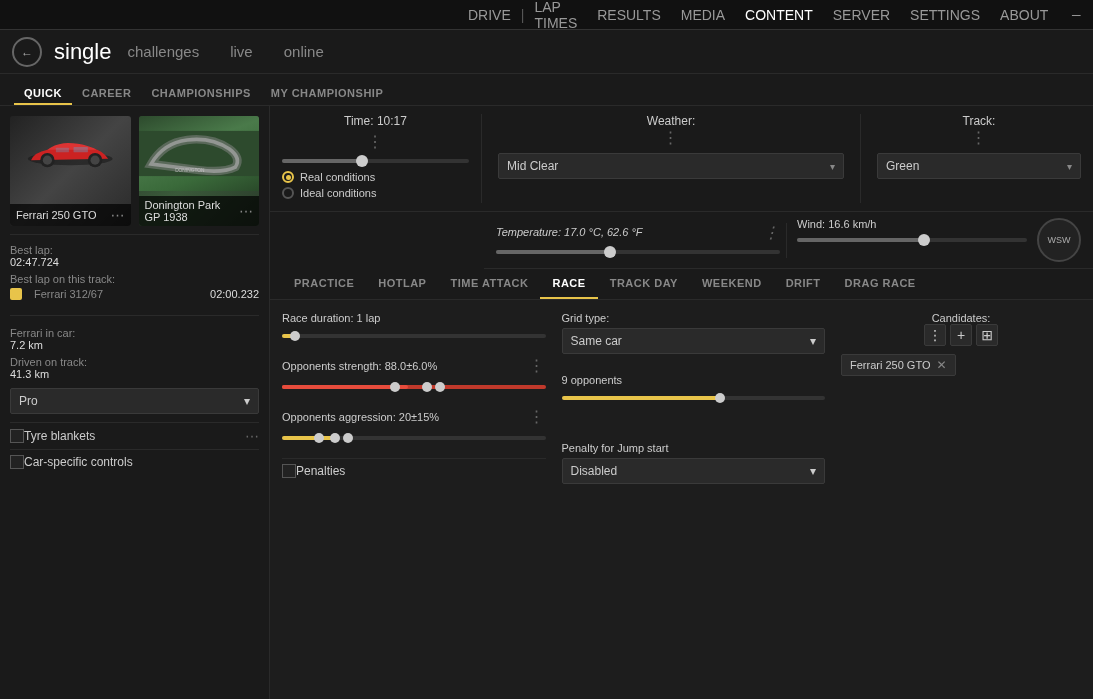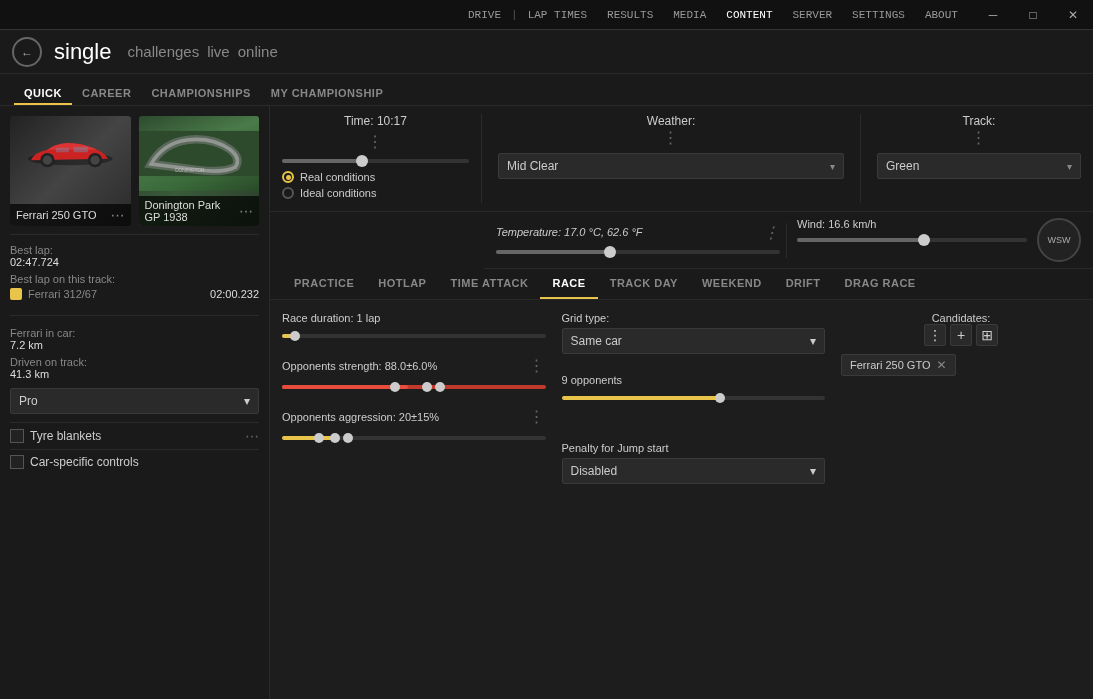--- a/index.html
+++ b/index.html
@@ -24,24 +24,23 @@
       padding: 0 0 0 460px;
       border-bottom: 1px solid #333;
     }
     .title-bar-nav {
       display: flex;
       gap: 0;
       align-items: center;
     }
     .title-bar-nav span {
       color: #999;
-      font-size: 11px;
+      font-size: 14px;
       padding: 0 8px;
       cursor: pointer;
-      font-family: Liberation Mono, monospace;
     }
     .title-bar-nav .active { color: #fff; }
     .title-bar-nav .sep { color: #555; padding: 0 2px; }
     .title-bar-controls {
       display: flex;
       align-items: center;
     }
     .title-btn {
       width: 40px;
       height: 30px;
@@ -76,21 +75,21 @@
       flex-shrink: 0;
     }
     .app-nav-title {
       font-size: 22px;
       font-weight: 200;
       color: #fff;
       margin-right: 16px;
     }
     .app-nav-links {
       display: flex;
-      gap: 8px;
+      gap: 31px;
     }
     .app-nav-link {
       font-size: 15px;
       color: #888;
       cursor: pointer;
       font-weight: 300;
     }
 
     
     .sub-nav {
@@ -190,21 +189,21 @@
     .stat-row {
       display: flex;
       justify-content: space-between;
       margin: 5px 0;
       flex-direction: column;
     }
     .stat-label { color: #888; font-size: 11px; }
     .stat-value { color: #ddd; font-size: 11px; }
 
     .best-lap-section { padding: 4px 0; border-top: 1px solid #2a2a2a; margin-top: 6px; }
-    .best-on-track { display: flex; align-items: center; gap: 6px; margin: 3px 0; }
+    .best-on-track { display: flex; align-items: center; gap: 12px; margin: 3px 0; }
     .car-icon-small {
       width: 12px; height: 12px;
       background: #e8c44a;
       border-radius: 2px;
       flex-shrink: 0;
     }
 
     .driven-section { border-top: 1px solid #2a2a2a; margin-top: 8px; padding-top: 6px; }
 
     .pro-select {
@@ -217,21 +216,20 @@
       border-radius: 2px;
       cursor: pointer;
       display: flex;
       align-items: center;
       justify-content: space-between;
     }
 
     .checkbox-row {
       display: flex;
       align-items: center;
-      gap: 6px;
       padding: 5px 0;
       border-top: 1px solid #2a2a2a;
     }
     .cb {
       width: 14px; height: 14px;
       border: 1px solid #555;
       background: #222;
       flex-shrink: 0;
       display: flex; align-items: center; justify-content: center;
     }
@@ -703,20 +701,24 @@
             <span class="three-dots">⋮</span>
           </div>
           <div class="range-slider">
             <div class="range-fill" style="width:20%;"></div>
             <div class="range-thumb" style="left:14%;"></div>
             <div class="range-thumb2" style="left:20%;"></div>
             <div class="range-thumb2" style="left:25%;"></div>
           </div>
         </div>
 
+        <div class="checkbox-row">
+          <div class="cb"></div>
+          <span>Penalties</span>
+        </div>
       </div>
 
       <div class="race-col">
 
         <div class="config-row">
           <span class="config-label">Grid type:</span>
           <div class="grid-select">
             <span>Same car</span>
             <span>▾</span>
           </div>

